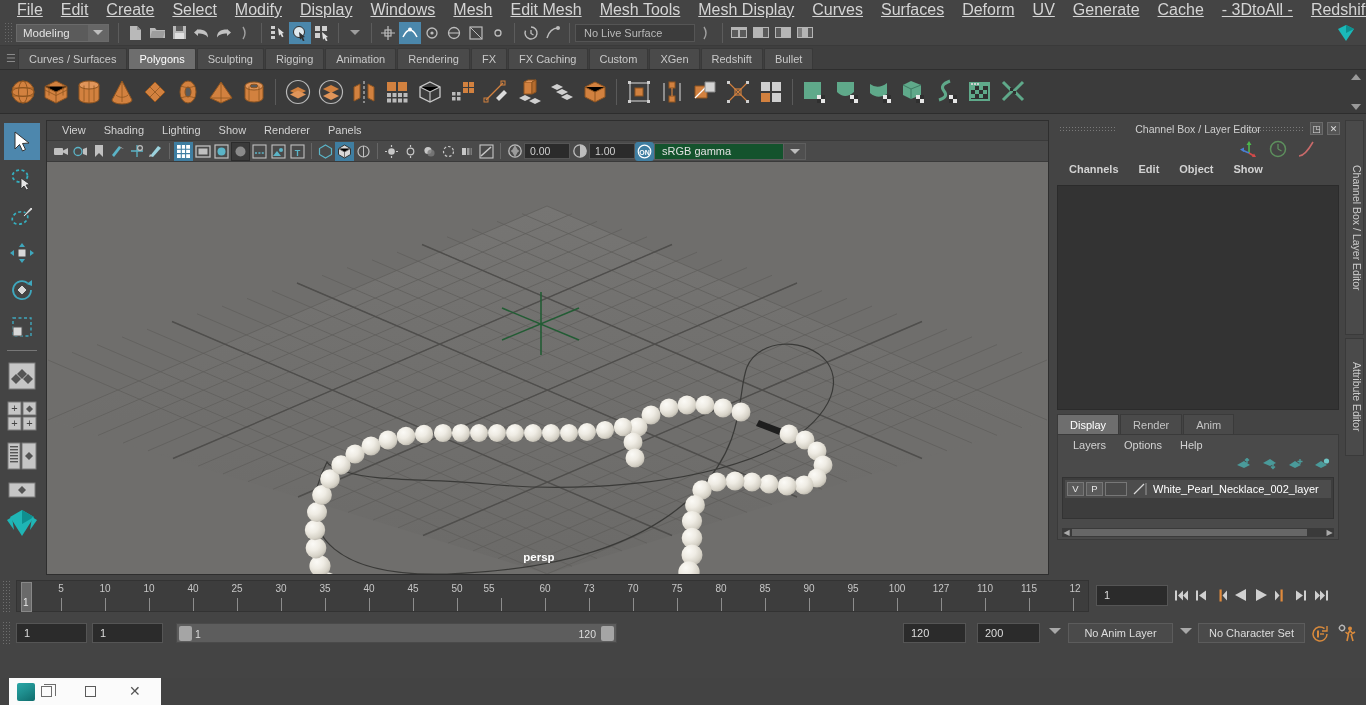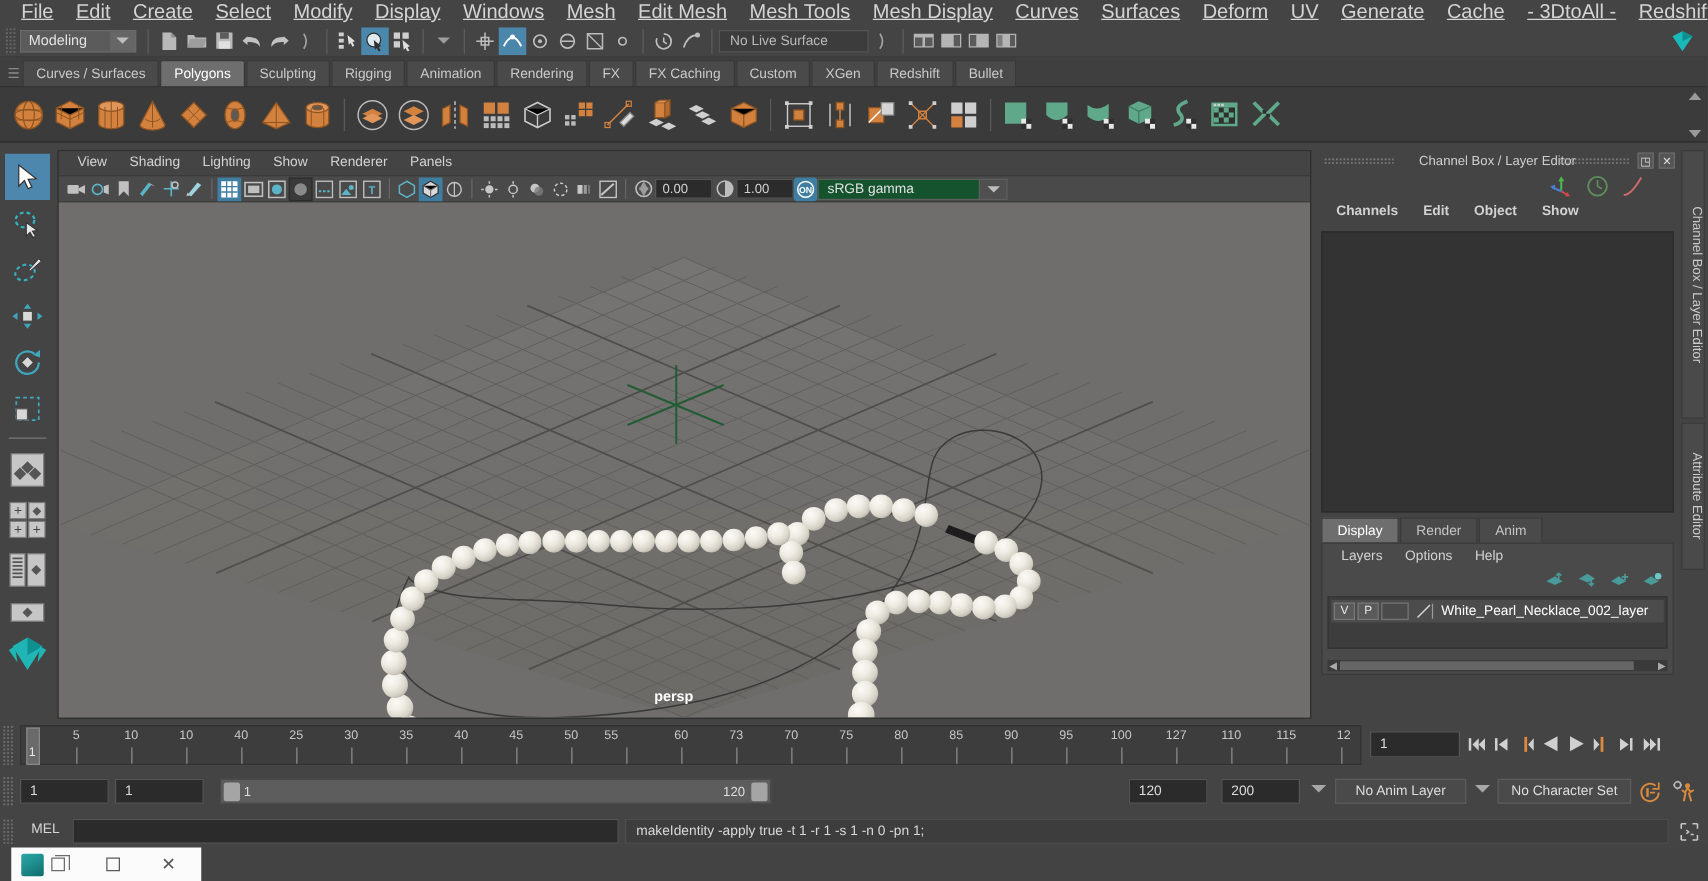--- a/index.html
+++ b/index.html
@@ -1400,32 +1400,20 @@
     <div style="position:absolute;left:1337px;top:6px">
       <svg width="20" height="19" viewBox="0 0 20 19">
           <circle cx="5" cy="4" r="2.6" fill="none" stroke="#b8b8b8" stroke-width="1.3"></circle>
           <path d="M5 0.5v1.2M5 6.3v1.2M1.6 4h1.2M7.2 4h1.2" stroke="#b8b8b8" stroke-width="1.2"></path>
           <circle cx="13" cy="4.5" r="2" fill="#d98a3c"></circle>
           <path d="M13 6.5 L11 10 L8.5 8 M13 6.5 L15.5 9.5 L18 8 M11.5 10 L10 17 M14 10 L16 17" stroke="#d98a3c" stroke-width="1.6" fill="none"></path>
         </svg>
     </div>
   </div>
 
-  <div class="melrow">
-    <div class="melgrip"></div>
-    <div class="mellabel">MEL</div>
-    <input class="melinput" value="" style="">
-    <div class="melstatus">makeIdentity -apply true -t 1 -r 1 -s 1 -n 0 -pn 1;</div>
-    <div class="melbtn">
-      <svg width="15" height="15" viewBox="0 0 15 15">
-          <path d="M1 1h4M1 1v4M14 1h-4M14 1v4M1 14h4M1 14v-4M14 14h-4M14 14v-4" stroke="#c8c8c8" stroke-width="1.3" fill="none"></path>
-          <path d="M5 6 L7 7.5 L5 9 M8.5 9.5 h2.5" stroke="#c8c8c8" stroke-width="1.2" fill="none"></path>
-        </svg>
-    </div>
-  </div>
 
   <div class="taskbar">
     <div class="taskwin">
       <div class="tw-icon"></div>
       <div class="tw-restore"></div>
       <div class="tw-sq"></div>
       <div class="tw-x">✕</div>
     </div>
   </div>
 

